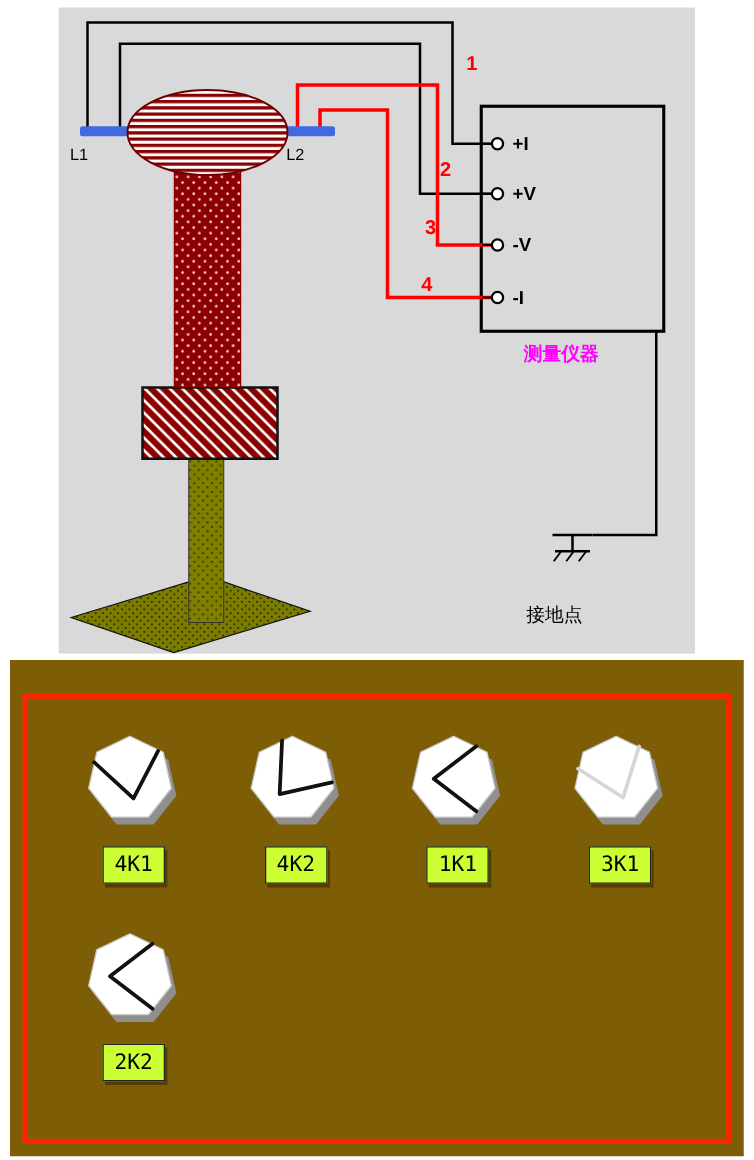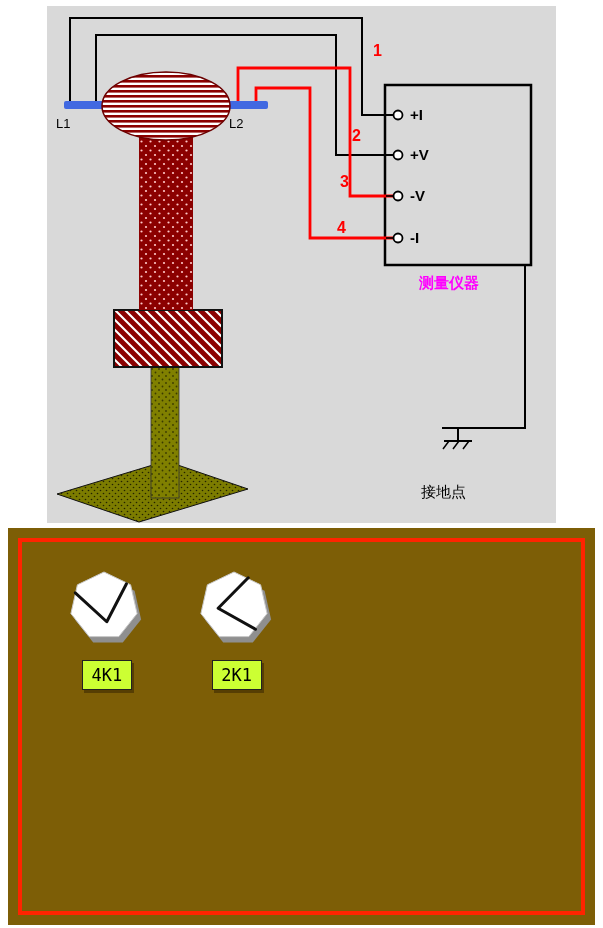--- a/index.html
+++ b/index.html
@@ -18,21 +18,21 @@
   .term-txt{fill:#000;font-size:15px;font-weight:600;}
   .caption{fill:var(--instrument-caption,#f0f);font-weight:bold;font-size:15px;}
   .gnd-txt{fill:#000;font-size:15px;}
   .gnd-line{stroke:#000;fill:none;}
   .term-circle{fill:#fff;stroke:#000;stroke-width:1.8;}
   .term-stub{stroke:#000;stroke-width:1.6;}
 
   
   .panel{position:absolute;left:8px;top:528px;width:587px;height:397px;
          background:var(--panel-brown,#7d5e06);}
-  .panel-border{position:absolute;inset:10px;border:4px solid var(--panel-border-red,#ff2400);}
+  .panel-border{position:absolute;inset:10px;border:4px solid var(--panel-border-red,#ff2400);margin-top:17px;}
   .knob-grid{display:grid;grid-template-columns:repeat(4,1fr);
              padding:24px 20px 0;row-gap:34px;justify-items:center;}
   .cell{display:flex;flex-direction:column;align-items:center;}
   .knob{width:86px;height:86px;display:block;cursor:pointer;}
   .knob-shadow{fill:var(--knob-shadow,#8f8f8f);}
   .knob-face{fill:var(--knob-face,#ffffff);stroke:#c9c9c9;stroke-width:1;}
   .pointer{fill:none;stroke:#111;stroke-width:3;stroke-linecap:round;stroke-linejoin:round;}
   .knob-label{margin-top:8px;min-width:50px;padding:2px 8px;box-sizing:border-box;
               text-align:center;background:var(--knob-label-bg,#ccff33);
               border:1px solid #222;color:#000;
@@ -139,31 +139,55 @@
 
         <div class="cell">
           <svg class="knob" viewBox="0 0 86 86">
             <polygon class="knob-shadow" transform="translate(4,6)" points="40,6 66.6,18.8 73.1,47.6 54.8,70.6 25.2,70.6 6.9,47.6 13.4,18.8"></polygon>
             <polygon class="knob-face" points="40,6 66.6,18.8 73.1,47.6 54.8,70.6 25.2,70.6 6.9,47.6 13.4,18.8"></polygon>
             <path class="pointer" d="M58,14 L24,40 L58,66" transform="rotate(-100 40 40)" style="stroke:#111111"></path>
           </svg>
           <div class="knob-label">4K1</div>
         </div>
 
-
-
-
-
+        <div class="cell">
+          <svg class="knob" viewBox="0 0 86 86">
+            <polygon class="knob-shadow" transform="translate(4,6)" points="40,6 66.6,18.8 73.1,47.6 54.8,70.6 25.2,70.6 6.9,47.6 13.4,18.8"></polygon>
+            <polygon class="knob-face" points="40,6 66.6,18.8 73.1,47.6 54.8,70.6 25.2,70.6 6.9,47.6 13.4,18.8"></polygon>
+            <path class="pointer" d="M58,14 L24,40 L58,66" transform="rotate(-50 40 40)" style="stroke:#111111"></path>
+          </svg>
+          <div class="knob-label">4K2</div>
+        </div>
 
 
         <div class="cell">
           <svg class="knob" viewBox="0 0 86 86">
             <polygon class="knob-shadow" transform="translate(4,6)" points="40,6 66.6,18.8 73.1,47.6 54.8,70.6 25.2,70.6 6.9,47.6 13.4,18.8"></polygon>
             <polygon class="knob-face" points="40,6 66.6,18.8 73.1,47.6 54.8,70.6 25.2,70.6 6.9,47.6 13.4,18.8"></polygon>
-            <path class="pointer" d="M58,14 L24,40 L58,66" transform="rotate(-8 40 40)" style="stroke:#111111"></path>
+            <path class="pointer" d="M58,14 L24,40 L58,66" transform="rotate(0 40 40)" style="stroke:#111111"></path>
           </svg>
-          <div class="knob-label">2K1</div>
+          <div class="knob-label">1K1</div>
         </div>
+
+        <div class="cell">
+          <svg class="knob" viewBox="0 0 86 86">
+            <polygon class="knob-shadow" transform="translate(4,6)" points="40,6 66.6,18.8 73.1,47.6 54.8,70.6 25.2,70.6 6.9,47.6 13.4,18.8"></polygon>
+            <polygon class="knob-face" points="40,6 66.6,18.8 73.1,47.6 54.8,70.6 25.2,70.6 6.9,47.6 13.4,18.8"></polygon>
+            <path class="pointer" d="M58,14 L24,40 L58,66" transform="rotate(-110 40 40)" style="stroke:#d6d6d6"></path>
+          </svg>
+          <div class="knob-label">3K1</div>
+        </div>
+
+
+        <div class="cell">
+          <svg class="knob" viewBox="0 0 86 86">
+            <polygon class="knob-shadow" transform="translate(4,6)" points="40,6 66.6,18.8 73.1,47.6 54.8,70.6 25.2,70.6 6.9,47.6 13.4,18.8"></polygon>
+            <polygon class="knob-face" points="40,6 66.6,18.8 73.1,47.6 54.8,70.6 25.2,70.6 6.9,47.6 13.4,18.8"></polygon>
+            <path class="pointer" d="M58,14 L24,40 L58,66" transform="rotate(0 40 40)" style="stroke:#111111"></path>
+          </svg>
+          <div class="knob-label">2K2</div>
+        </div>
+
 
       </div>
     </div>
   </div>
 </div>
 
 </body></html>

